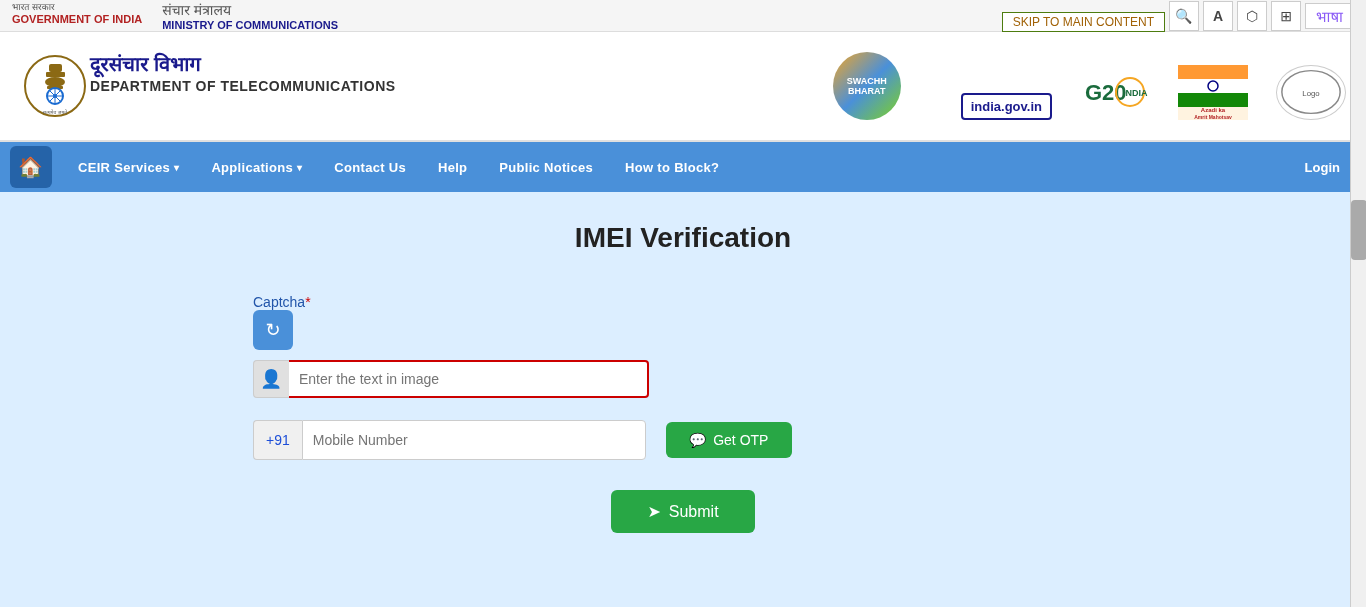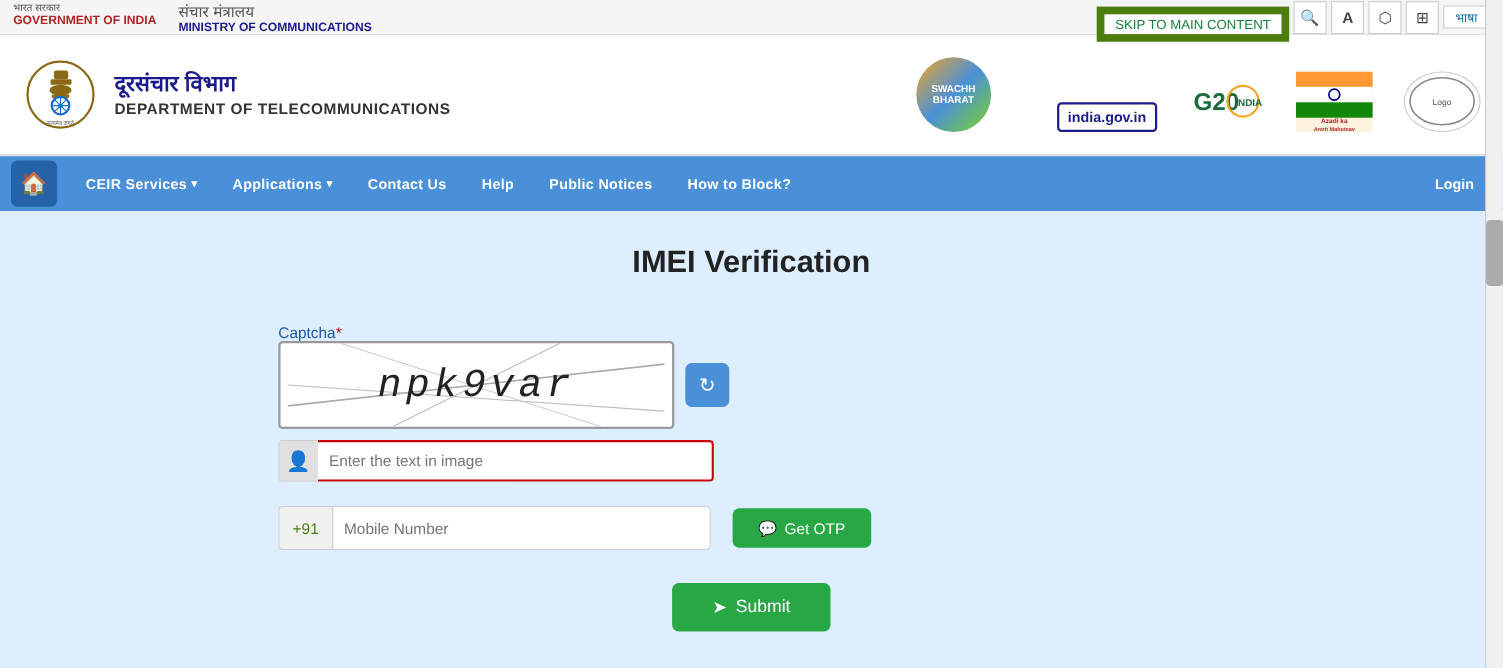--- a/index.html
+++ b/index.html
@@ -22,60 +22,58 @@
       font-size: 11px;
       color: #333;
     }
     .gov-bar-left span { font-weight: bold; color: #b22222; }
     .gov-bar-right {
       display: flex;
       align-items: center;
       gap: 4px;
     }
     .skip-link {
-      border: 7px solid #4d7c0f;
+      border: 1px solid #4d7c0f;
       padding: 2px 10px;
       font-size: 12px;
-      color: #15803d;
+      color: #a16207;
       background: #fff;
       cursor: pointer;
       margin-top: 12px;
     }
     .top-icon-btn {
       width: 30px; height: 30px;
       display: flex; align-items: center; justify-content: center;
       border: 1px solid #ccc;
       background: #fff;
       cursor: pointer;
       font-size: 14px;
       color: #444;
     }
     .bhasha-btn {
       border: 1px solid #ccc;
       padding: 2px 10px;
       background: #fff;
-      font-size: 11px;
-      cursor: pointer;
-      color: #0369a1;
+      font-size: 15px;
+      cursor: pointer;
+      color: #8b5cf6;
     }
 
     
     .header {
       background: #fff;
       padding: 8px 20px;
       display: flex;
       align-items: center;
       justify-content: space-between;
       border-bottom: 2px solid #e0e0e0;
       height: 110px;
     }
     .header-left {
       display: flex;
-      align-items: center;
-      gap: 14px;
     }
     .emblem {
       width: 70px; height: 70px;
       display: flex; align-items: center; justify-content: center;
     }
     .emblem svg { width: 65px; height: 65px; }
     .dept-text { line-height: 1.3; }
     .dept-hindi { font-size: 20px; color: #1a1a8c; font-weight: bold; }
     .dept-english { font-size: 14px; color: #333; font-weight: bold; letter-spacing: 0.5px; }
     .header-logos {
@@ -246,21 +244,21 @@
       display: flex;
       align-items: center;
       gap: 0;
     }
     .country-code {
       background: #f0f0f0;
       border: 1px solid #ccc;
       border-right: none;
       padding: 8px 12px;
       font-size: 14px;
-      color: #4d7c0f;
+      color: #1d4ed8;
       border-radius: 4px 0 0 4px;
       height: 40px;
       display: flex; align-items: center;
     }
     .mobile-input {
       width: 344px;
       height: 40px;
       border: 1px solid #ccc;
       padding: 0 10px;
       font-size: 14px;
@@ -451,29 +449,20 @@
   <h1 class="page-title">IMEI Verification</h1>
 
   <div class="form-container">
 
     <div class="form-row">
       <div class="form-label">
         <span>Captcha</span><span class="required">*</span>
       </div>
       <div>
         <div class="captcha-section">
-          <div class="captcha-image">
-            <svg class="captcha-lines" viewBox="0 0 360 80" xmlns="http://www.w3.org/2000/svg">
-              <line x1="0" y1="60" x2="360" y2="20" stroke="#aaa" stroke-width="1.5"></line>
-              <line x1="0" y1="40" x2="360" y2="65" stroke="#bbb" stroke-width="1"></line>
-              <line x1="50" y1="0" x2="300" y2="80" stroke="#ccc" stroke-width="1"></line>
-              <line x1="100" y1="80" x2="260" y2="0" stroke="#bbb" stroke-width="1"></line>
-            </svg>
-            <span class="captcha-text">npk9var</span>
-          </div>
           <button class="refresh-btn">
             <span>↻</span>
           </button>
         </div>
         <div class="captcha-input-row">
           <div class="captcha-input-wrapper">
             <div class="person-icon-box">👤</div>
             <input class="captcha-input" type="text" placeholder="Enter the text in image" style="">
           </div>
         </div>

